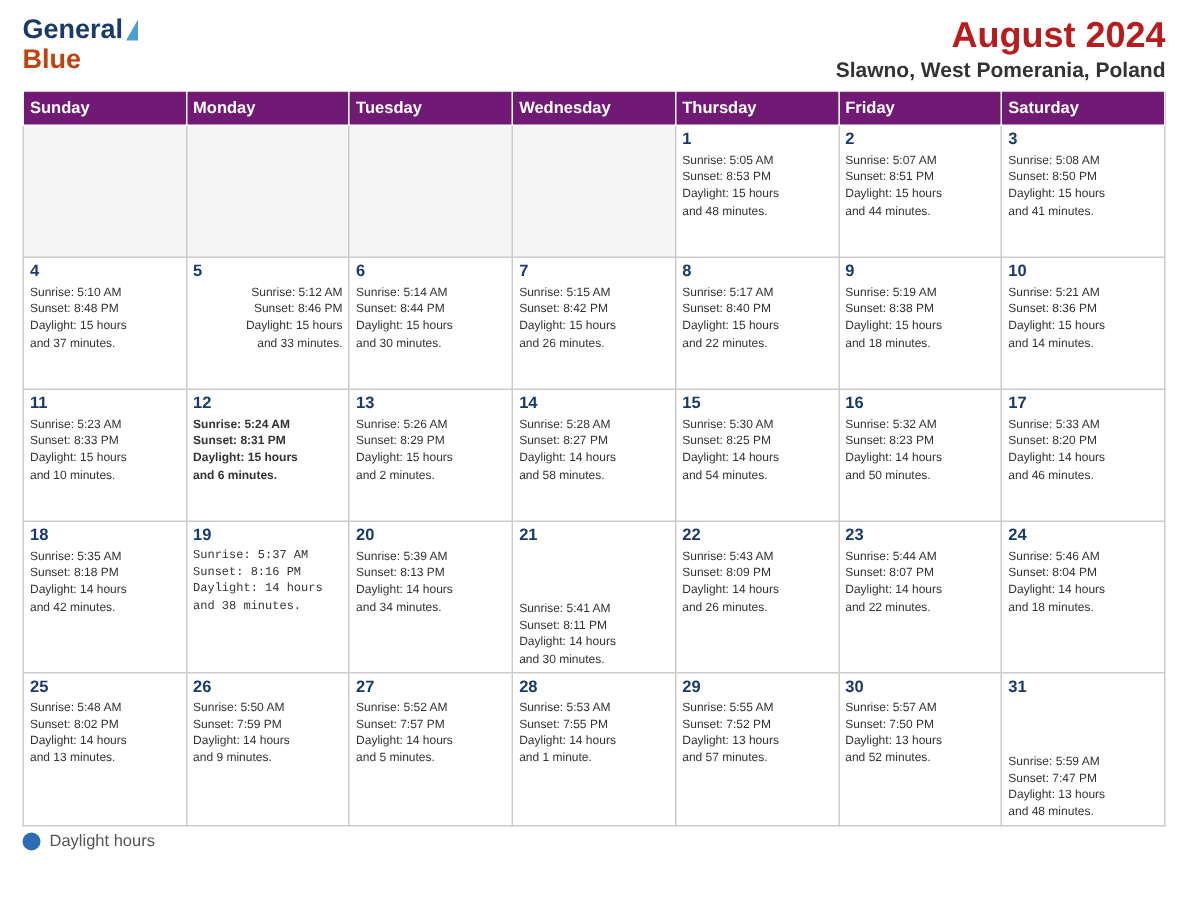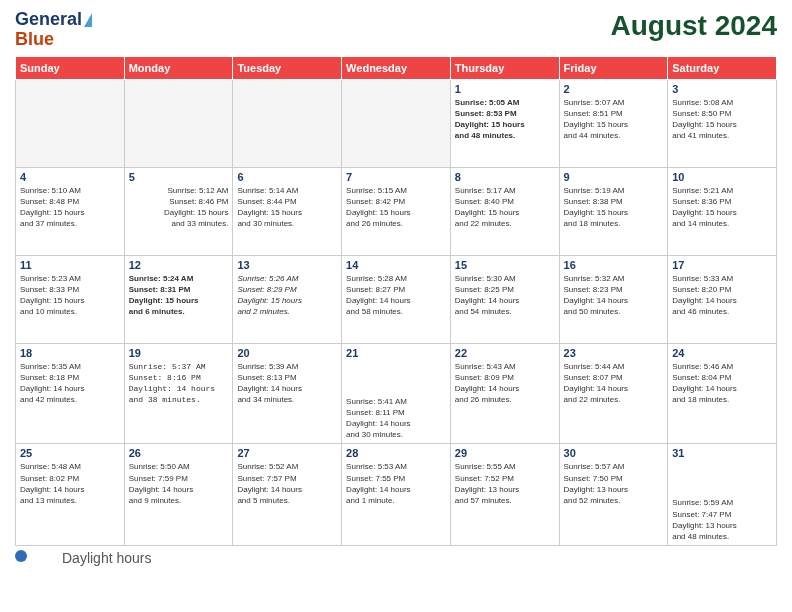--- a/index.html
+++ b/index.html
@@ -40,37 +40,37 @@
       height: 0;
       border-left: 8px solid transparent;
       border-bottom: 14px solid #4a9fd4;
       margin-left: 2px;
       vertical-align: middle;
     }
     .title-block {
       text-align: right;
     }
     .main-title {
-      font-size: 28px;
-      font-weight: bold;
-      color: #14532d;
+      font-size: 24px;
+      font-weight: bold;
+      color: #b91c1c;
     }
     .subtitle {
       font-size: 14px;
       color: #333;
       font-weight: bold;
     }
     .calendar {
       flex: 1;
       border-collapse: collapse;
       width: 100%;
       table-layout: fixed;
     }
     .calendar th {
-      background-color: #ef4444;
+      background-color: #701a75;
       color: #fff;
       font-size: 11px;
       font-weight: bold;
       padding: 5px 4px;
       text-align: left;
       border: 1px solid #fff;
     }
     .calendar td {
       border: 1px solid #ccc;
       vertical-align: top;
@@ -91,23 +91,22 @@
       margin-bottom: 2px;
     }
     .day-info {
       font-size: 8px;
       line-height: 1.4;
       color: #333;
     }
     .footer {
       display: flex;
       margin-top: 4px;
-      font-size: 14px;
+      font-size: 11px;
       color: #555;
-      gap: 29px;
     }
     .footer-dot {
       width: 12px;
       height: 12px;
       background: #2d6db5;
       border-radius: 50%;
       margin-right: 6px;
       display: inline-block;
     }
   </style>
@@ -118,20 +117,21 @@
   <div class="header">
     <div class="logo">
       <div style="display:flex;align-items:center;">
         <span class="logo-text">General</span>
         <span class="logo-triangle"></span>
       </div>
       <span class="logo-text" style="color:#c2410c;">Blue</span>
     </div>
     <div class="title-block">
       <div class="main-title">August 2024</div>
+      <div class="subtitle">Slawno, West Pomerania, Poland</div>
     </div>
   </div>
 
   <table class="calendar">
     <thead>
       <tr>
       <th>Sunday</th>
           <th>Monday</th>
           <th>Tuesday</th>
           <th>Wednesday</th>
@@ -141,21 +141,21 @@
         </tr>
     </thead>
     <tbody id="calendar-body">
     <tr>
           <td class="empty"></td>
           <td class="empty"></td>
           <td class="empty"></td>
           <td class="empty"></td>
           <td>
             <span class="day-number">1</span>
-            <div class="day-info" style="white-space: pre-line; font-weight: bold;">Sunrise: 5:05 AM
+            <div class="day-info" style="white-space: pre-line;">Sunrise: 5:05 AM
 Sunset: 8:53 PM
 Daylight: 15 hours
 and 48 minutes.</div>
           </td>
           <td>
             <span class="day-number">2</span>
             <div class="day-info" style="white-space: pre-line;">Sunrise: 5:07 AM
 Sunset: 8:51 PM
 Daylight: 15 hours
 and 44 minutes.</div>
@@ -229,21 +229,21 @@
           </td>
           <td>
             <span class="day-number">12</span>
             <div class="day-info" style="white-space: pre-line; font-weight: bold;">Sunrise: 5:24 AM
 Sunset: 8:31 PM
 Daylight: 15 hours
 and 6 minutes.</div>
           </td>
           <td>
             <span class="day-number">13</span>
-            <div class="day-info" style="white-space: pre-line; font-style: italic;">Sunrise: 5:26 AM
+            <div class="day-info" style="white-space: pre-line;">Sunrise: 5:26 AM
 Sunset: 8:29 PM
 Daylight: 15 hours
 and 2 minutes.</div>
           </td>
           <td>
             <span class="day-number">14</span>
             <div class="day-info" style="white-space: pre-line;">Sunrise: 5:28 AM
 Sunset: 8:27 PM
 Daylight: 14 hours
 and 58 minutes.</div>

